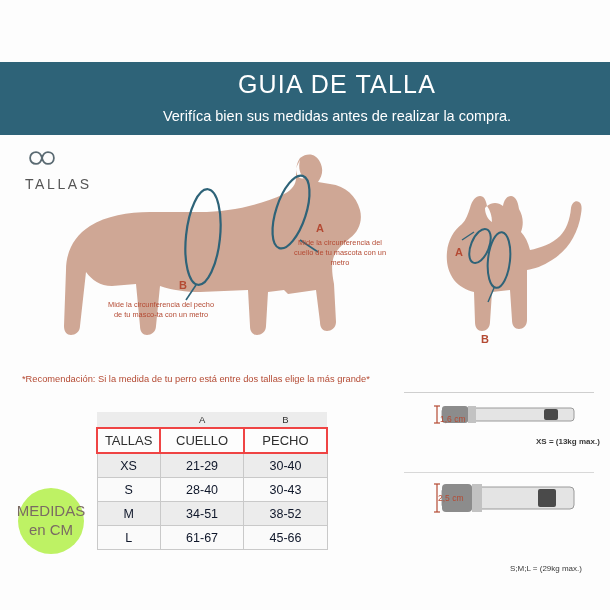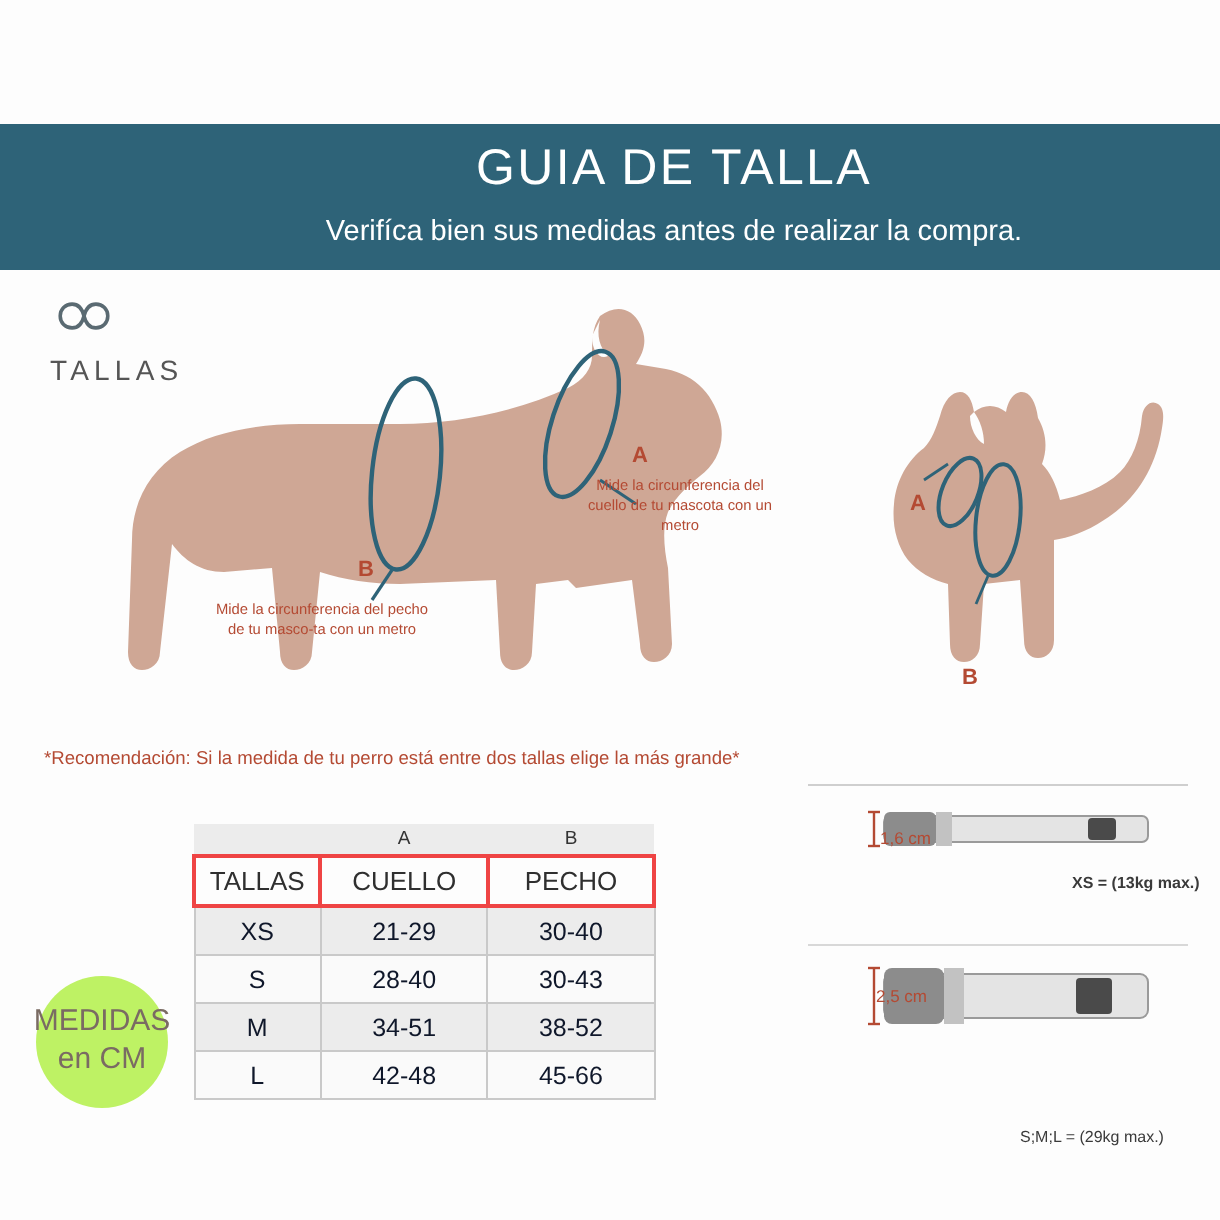--- a/index.html
+++ b/index.html
@@ -230,21 +230,21 @@
           <td class="valcell">28-40</td>
           <td class="valcell">30-43</td>
         </tr>
         <tr>
           <td class="sizecell">M</td>
           <td class="valcell">34-51</td>
           <td class="valcell">38-52</td>
         </tr>
         <tr>
           <td class="sizecell">L</td>
-          <td class="valcell">42-48</td>
+          <td class="valcell">61-67</td>
           <td class="valcell">45-66</td>
         </tr>
       </tbody>
     </table>
   </div>
 
   <div class="medidas">
     <div>MEDIDAS</div>
     <div>en CM</div>
   </div>

